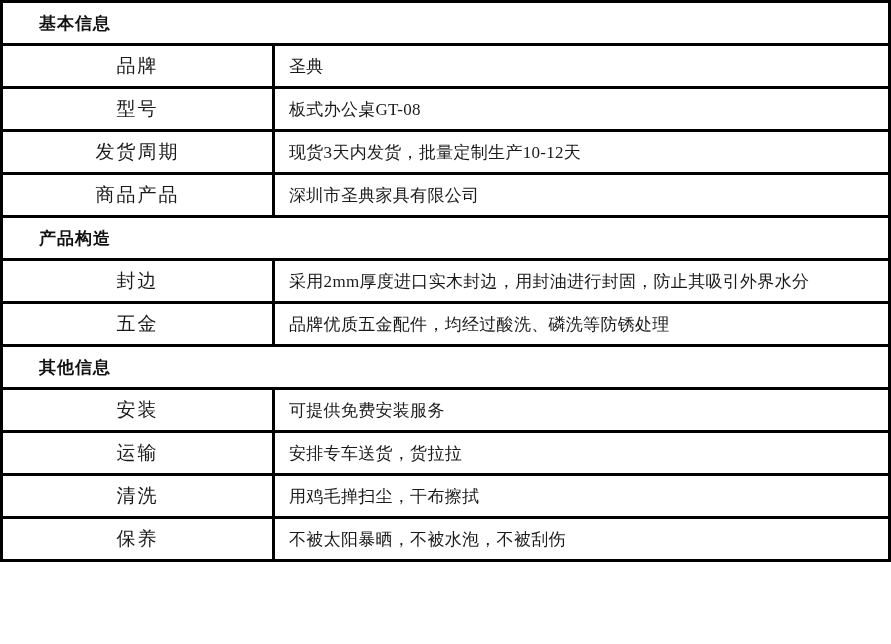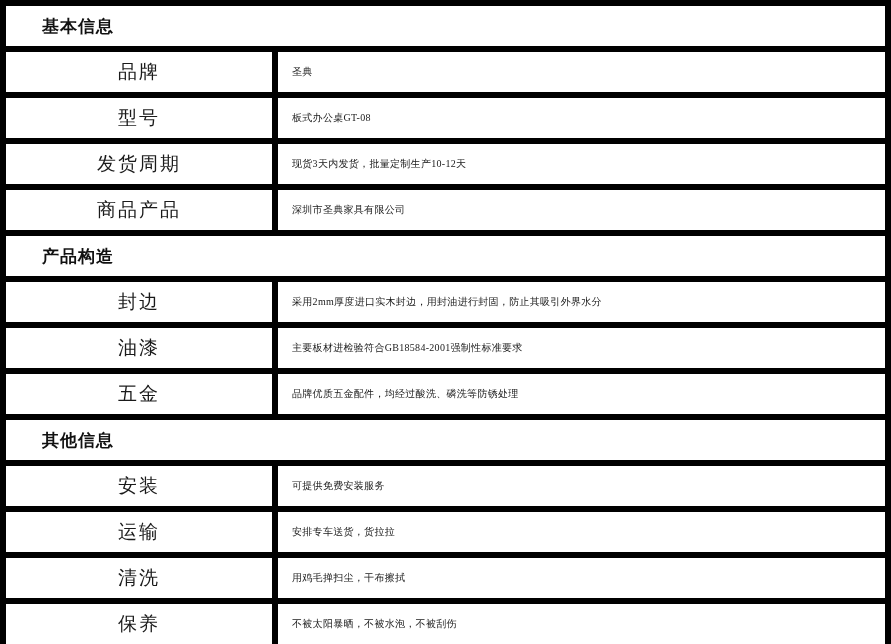--- a/index.html
+++ b/index.html
@@ -13,21 +13,21 @@
     font-family: "Liberation Serif", "DejaVu Serif", serif;
     color: #1a1a1a;
     overflow: hidden;
   }
   .spec-table {
     width: 891px;
     border-collapse: collapse;
     table-layout: fixed;
   }
   .spec-table td {
-    border: 6px solid #000000;
+    border: 3px solid #000000;
     padding: 0;
     vertical-align: middle;
   }
   
   tr.section-row td {
     height: 40px;
     font-weight: bold;
     font-size: 17px;
     padding-left: 36px;
     letter-spacing: 1px;
@@ -37,21 +37,21 @@
   td.label-cell {
     width: 272px;
     text-align: center;
     font-size: 19px;
     color: #1a1a1a;
     letter-spacing: 2px;
   }
   
   td.value-cell {
     text-align: left;
-    font-size: 10px;
+    font-size: 17px;
     padding-left: 14px;
     color: #1a1a1a;
     letter-spacing: 0.3px;
   }
   tr.data-row td {
     height: 40px;
   }
 </style>
 </head>
 <body>
@@ -84,24 +84,20 @@
     </tr>
 
     <tr class="section-row">
       <td colspan="2">产品构造</td>
     </tr>
     <tr class="data-row">
       <td class="label-cell">封边</td>
       <td class="value-cell">采用2mm厚度进口实木封边，用封油进行封固，防止其吸引外界水分</td>
     </tr>
     <tr class="data-row">
-      <td class="label-cell">油漆</td>
-      <td class="value-cell">主要板材进检验符合GB18584-2001强制性标准要求</td>
-    </tr>
-    <tr class="data-row">
       <td class="label-cell">五金</td>
       <td class="value-cell">品牌优质五金配件，均经过酸洗、磷洗等防锈处理</td>
     </tr>
 
     <tr class="section-row">
       <td colspan="2">其他信息</td>
     </tr>
     <tr class="data-row">
       <td class="label-cell">安装</td>
       <td class="value-cell">可提供免费安装服务</td>

